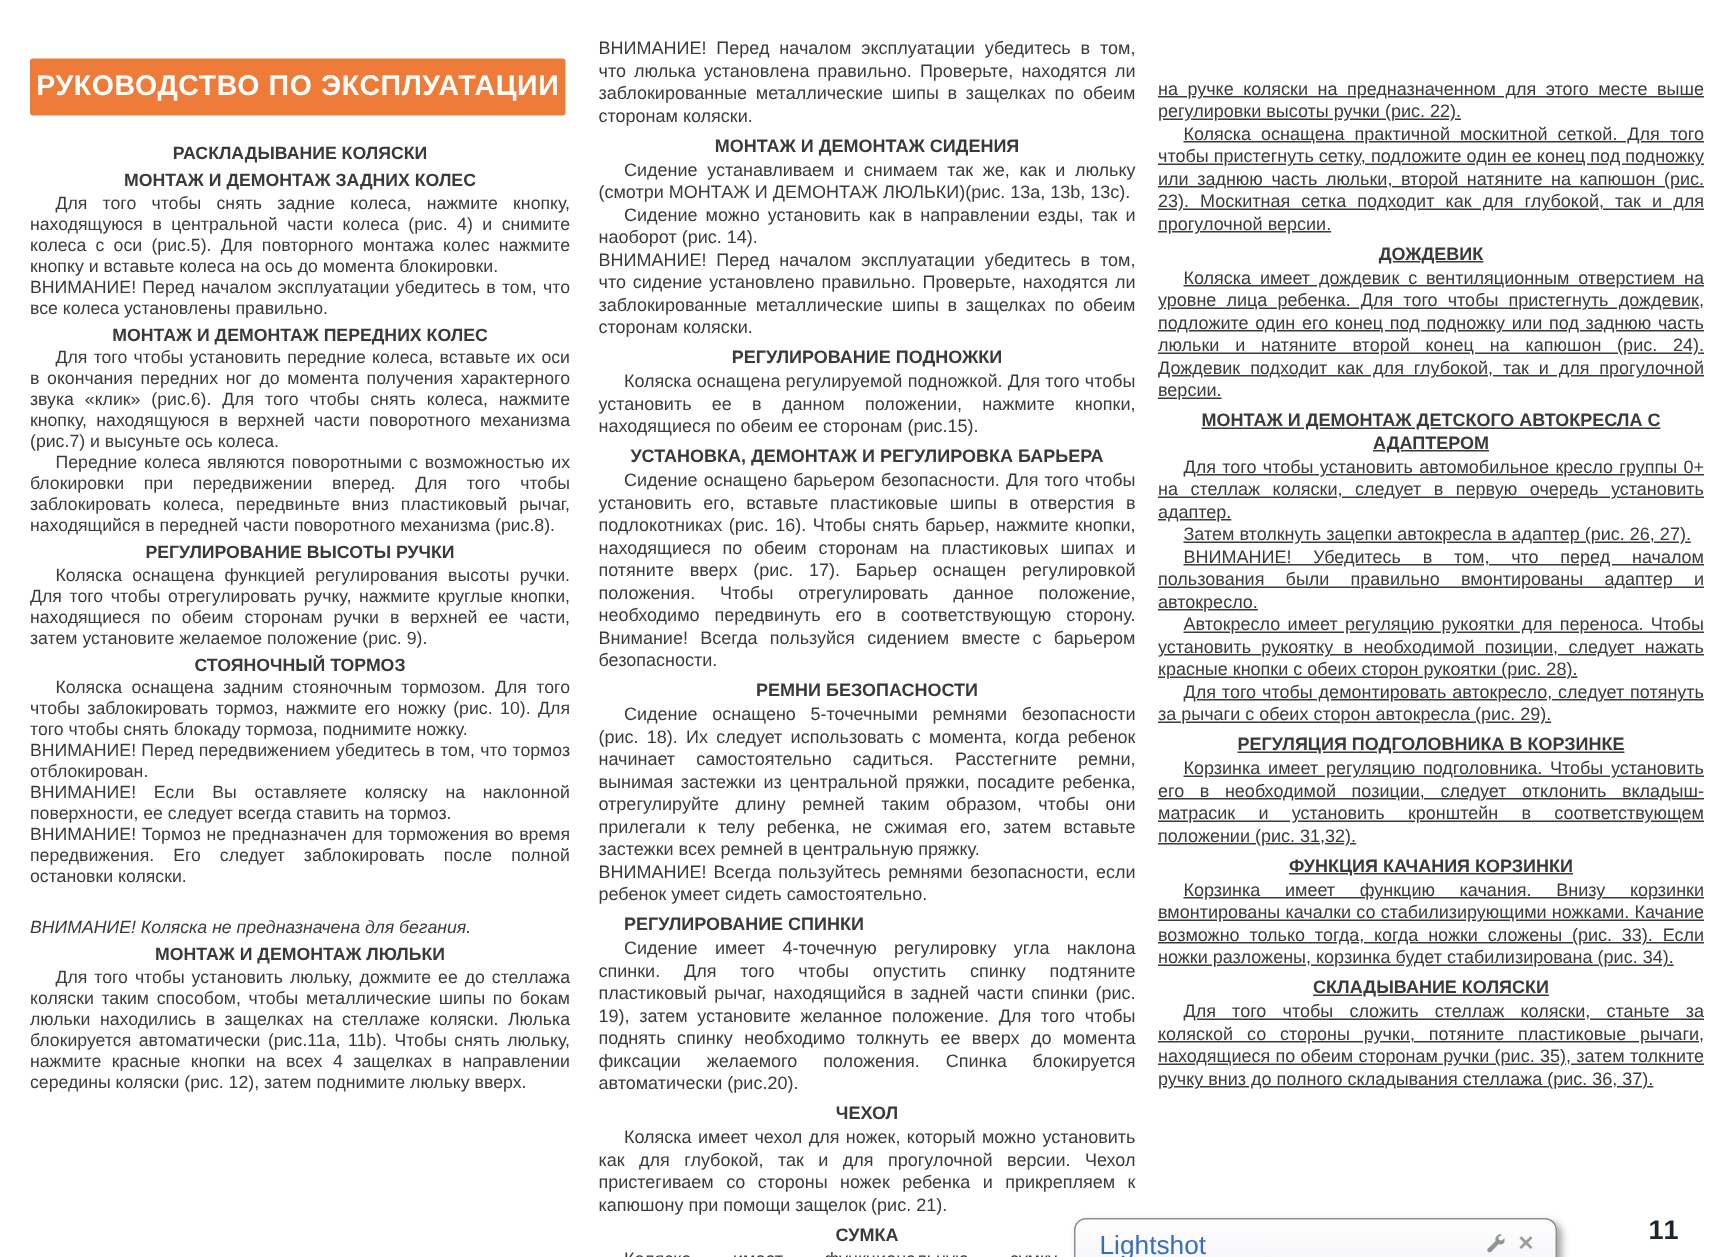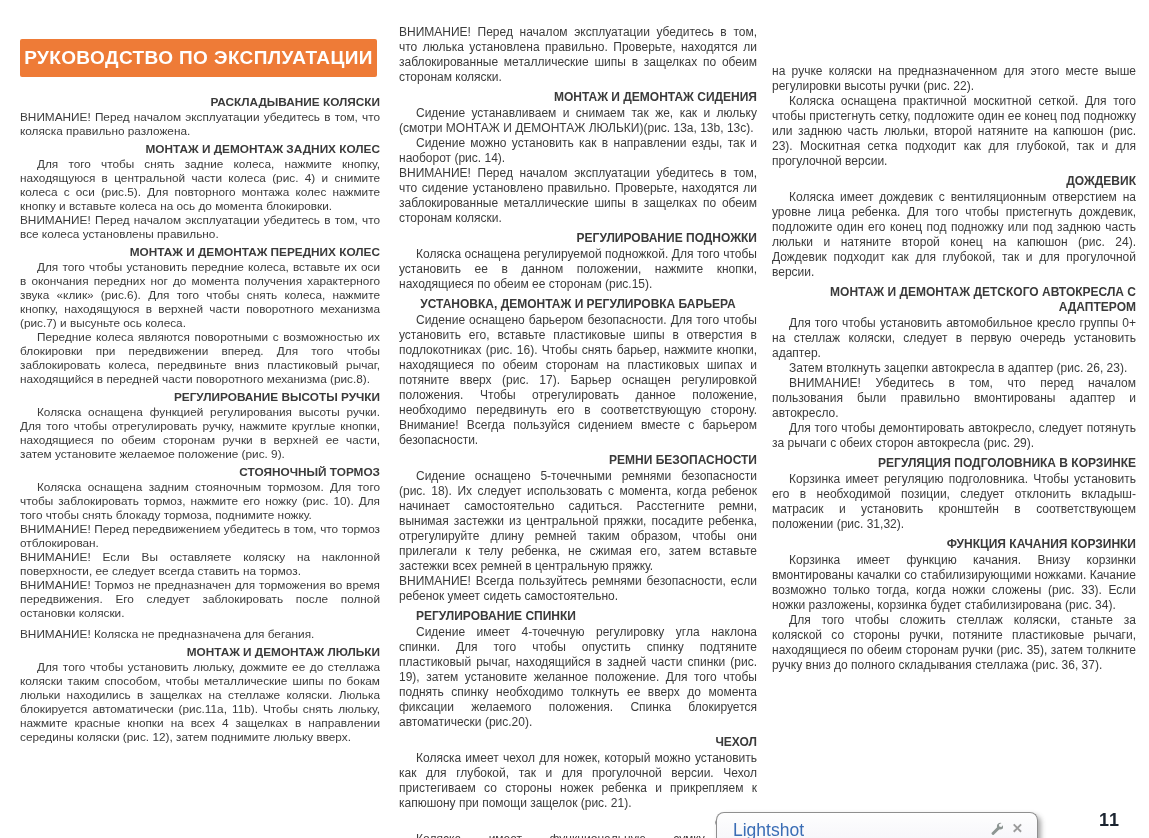--- a/index.html
+++ b/index.html
@@ -10,25 +10,25 @@
   .page{position:absolute;inset:0;background:#fff;}
   .banner{
     position:absolute;left:20px;top:39px;width:357px;height:38px;
     background:var(--banner-bg,#ee7b37);color:#ffffff;font-weight:bold;
     font-size:19px;letter-spacing:.4px;display:flex;align-items:center;
     justify-content:center;border-radius:2px;
   }
   .col{position:absolute;text-align:justify;}
   .col1{left:20px;top:95px;width:360px;font-size:11.8px;line-height:14px;}
   .col2{left:399px;top:25px;width:358px;font-size:12px;line-height:15px;}
-  .col3{left:772px;top:64px;width:364px;font-size:12px;line-height:15px;}
+  .col3{left:772px;top:52px;width:364px;font-size:12px;line-height:15px;text-decoration:underline;}
   .p{margin:0;text-align:justify;}
   .p.ind{text-indent:17px;}
-  .p.gap{margin-top:7px;}
-  .h{font-weight:bold;text-align:right;margin:4px 0 1px;color:#3a3a3a;}
+  .p.gap{margin-top:20px;font-style:italic;}
+  .h{font-weight:bold;text-align:center;margin:4px 0 1px;color:#3a3a3a;}
   .col2 .h,.col3 .h{margin:5px 0 1px;}
   .h.a-left{text-align:center;}
   .h.a-left-indent{text-align:left;text-indent:17px;}
   .col > .h:first-child{margin-top:0;}
   .pagenum{
     position:absolute;left:1099px;top:810px;font-size:18px;font-weight:bold;
     color:#1b2430;letter-spacing:1px;
   }
   .lightshot{
     position:absolute;left:716px;top:812px;width:322px;height:30px;
@@ -49,21 +49,20 @@
   }
 </style>
 </head>
 <body>
 
 <div class="page">
   <div class="banner">РУКОВОДСТВО ПО ЭКСПЛУАТАЦИИ</div>
 
   <div class="col col1">
       <div class="h a-center">РАСКЛАДЫВАНИЕ КОЛЯСКИ</div>
-      <div class="p">ВНИМАНИЕ! Перед началом эксплуатации убедитесь в том, что коляска правильно разложена.</div>
       <div class="h a-center">МОНТАЖ И ДЕМОНТАЖ ЗАДНИХ КОЛЕС</div>
       <div class="p ind">Для того чтобы снять задние колеса, нажмите кнопку, находящуюся в центральной части колеса (рис. 4) и снимите колеса с оси (рис.5). Для повторного монтажа колес нажмите кнопку и вставьте колеса на ось до момента блокировки.</div>
       <div class="p">ВНИМАНИЕ! Перед началом эксплуатации убедитесь в том, что все колеса установлены правильно.</div>
       <div class="h a-center">МОНТАЖ И ДЕМОНТАЖ ПЕРЕДНИХ КОЛЕС</div>
       <div class="p ind">Для того чтобы установить передние колеса, вставьте их оси в окончания передних ног до момента получения характерного звука «клик» (рис.6). Для того чтобы снять колеса, нажмите кнопку, находящуюся в верхней части поворотного механизма (рис.7) и высуньте ось колеса.</div>
       <div class="p ind">Передние колеса являются поворотными с возможностью их блокировки при передвижении вперед. Для того чтобы заблокировать колеса, передвиньте вниз пластиковый рычаг, находящийся в передней части поворотного механизма (рис.8).</div>
       <div class="h a-center">РЕГУЛИРОВАНИЕ ВЫСОТЫ РУЧКИ</div>
       <div class="p ind">Коляска оснащена функцией регулирования высоты ручки. Для того чтобы отрегулировать ручку, нажмите круглые кнопки, находящиеся по обеим сторонам ручки в верхней ее части, затем установите желаемое положение (рис. 9).</div>
       <div class="h a-center">СТОЯНОЧНЫЙ ТОРМОЗ</div>
       <div class="p ind">Коляска оснащена задним стояночным тормозом. Для того чтобы заблокировать тормоз, нажмите его ножку (рис. 10). Для того чтобы снять блокаду тормоза, поднимите ножку.</div>
@@ -94,27 +93,29 @@
       <div class="h a-center">СУМКА</div>
       <div class="p ind">Коляска имеет функциональную сумку. Она устанавливается</div>
     </div>
   <div class="col col3">
       <div class="p">на ручке коляски на предназначенном для этого месте выше регулировки высоты ручки (рис. 22).</div>
       <div class="p ind">Коляска оснащена практичной москитной сеткой. Для того чтобы пристегнуть сетку, подложите один ее конец под подножку или заднюю часть люльки, второй натяните на капюшон (рис. 23). Москитная сетка подходит как для глубокой, так и для прогулочной версии.</div>
       <div class="h a-center">ДОЖДЕВИК</div>
       <div class="p ind">Коляска имеет дождевик с вентиляционным отверстием на уровне лица ребенка. Для того чтобы пристегнуть дождевик, подложите один его конец под подножку или под заднюю часть люльки и натяните второй конец на капюшон (рис. 24). Дождевик подходит как для глубокой, так и для прогулочной версии.</div>
       <div class="h a-center">МОНТАЖ И ДЕМОНТАЖ ДЕТСКОГО АВТОКРЕСЛА С АДАПТЕРОМ</div>
       <div class="p ind">Для того чтобы установить автомобильное кресло группы 0+ на стеллаж коляски, следует в первую очередь установить адаптер.</div>
-      <div class="p ind">Затем втолкнуть зацепки автокресла в адаптер (рис. 26, 23).</div>
+      <div class="p ind">Затем втолкнуть зацепки автокресла в адаптер (рис. 26, 27).</div>
       <div class="p ind">ВНИМАНИЕ! Убедитесь в том, что перед началом пользования были правильно вмонтированы адаптер и автокресло.</div>
+      <div class="p ind">Автокресло имеет регуляцию рукоятки для переноса. Чтобы установить рукоятку в необходимой позиции, следует нажать красные кнопки с обеих сторон рукоятки (рис. 28).</div>
       <div class="p ind">Для того чтобы демонтировать автокресло, следует потянуть за рычаги с обеих сторон автокресла (рис. 29).</div>
       <div class="h a-center">РЕГУЛЯЦИЯ ПОДГОЛОВНИКА В КОРЗИНКЕ</div>
       <div class="p ind">Корзинка имеет регуляцию подголовника. Чтобы установить его в необходимой позиции, следует отклонить вкладыш-матрасик и установить кронштейн в соответствующем положении (рис. 31,32).</div>
       <div class="h a-center">ФУНКЦИЯ КАЧАНИЯ КОРЗИНКИ</div>
       <div class="p ind">Корзинка имеет функцию качания. Внизу корзинки вмонтированы качалки со стабилизирующими ножками. Качание возможно только тогда, когда ножки сложены (рис. 33). Если ножки разложены, корзинка будет стабилизирована (рис. 34).</div>
+      <div class="h a-center">СКЛАДЫВАНИЕ КОЛЯСКИ</div>
       <div class="p ind">Для того чтобы сложить стеллаж коляски, станьте за коляской со стороны ручки, потяните пластиковые рычаги, находящиеся по обеим сторонам ручки (рис. 35), затем толкните ручку вниз до полного складывания стеллажа (рис. 36, 37).</div>
     </div>
 
   <div class="pagenum">11</div>
 
   <div class="lightshot">
     <span class="ls-title">Lightshot</span>
     <span class="ls-icons">
       <span class="ls-wrench">
         <svg width="14" height="14" viewBox="0 0 14 14">

